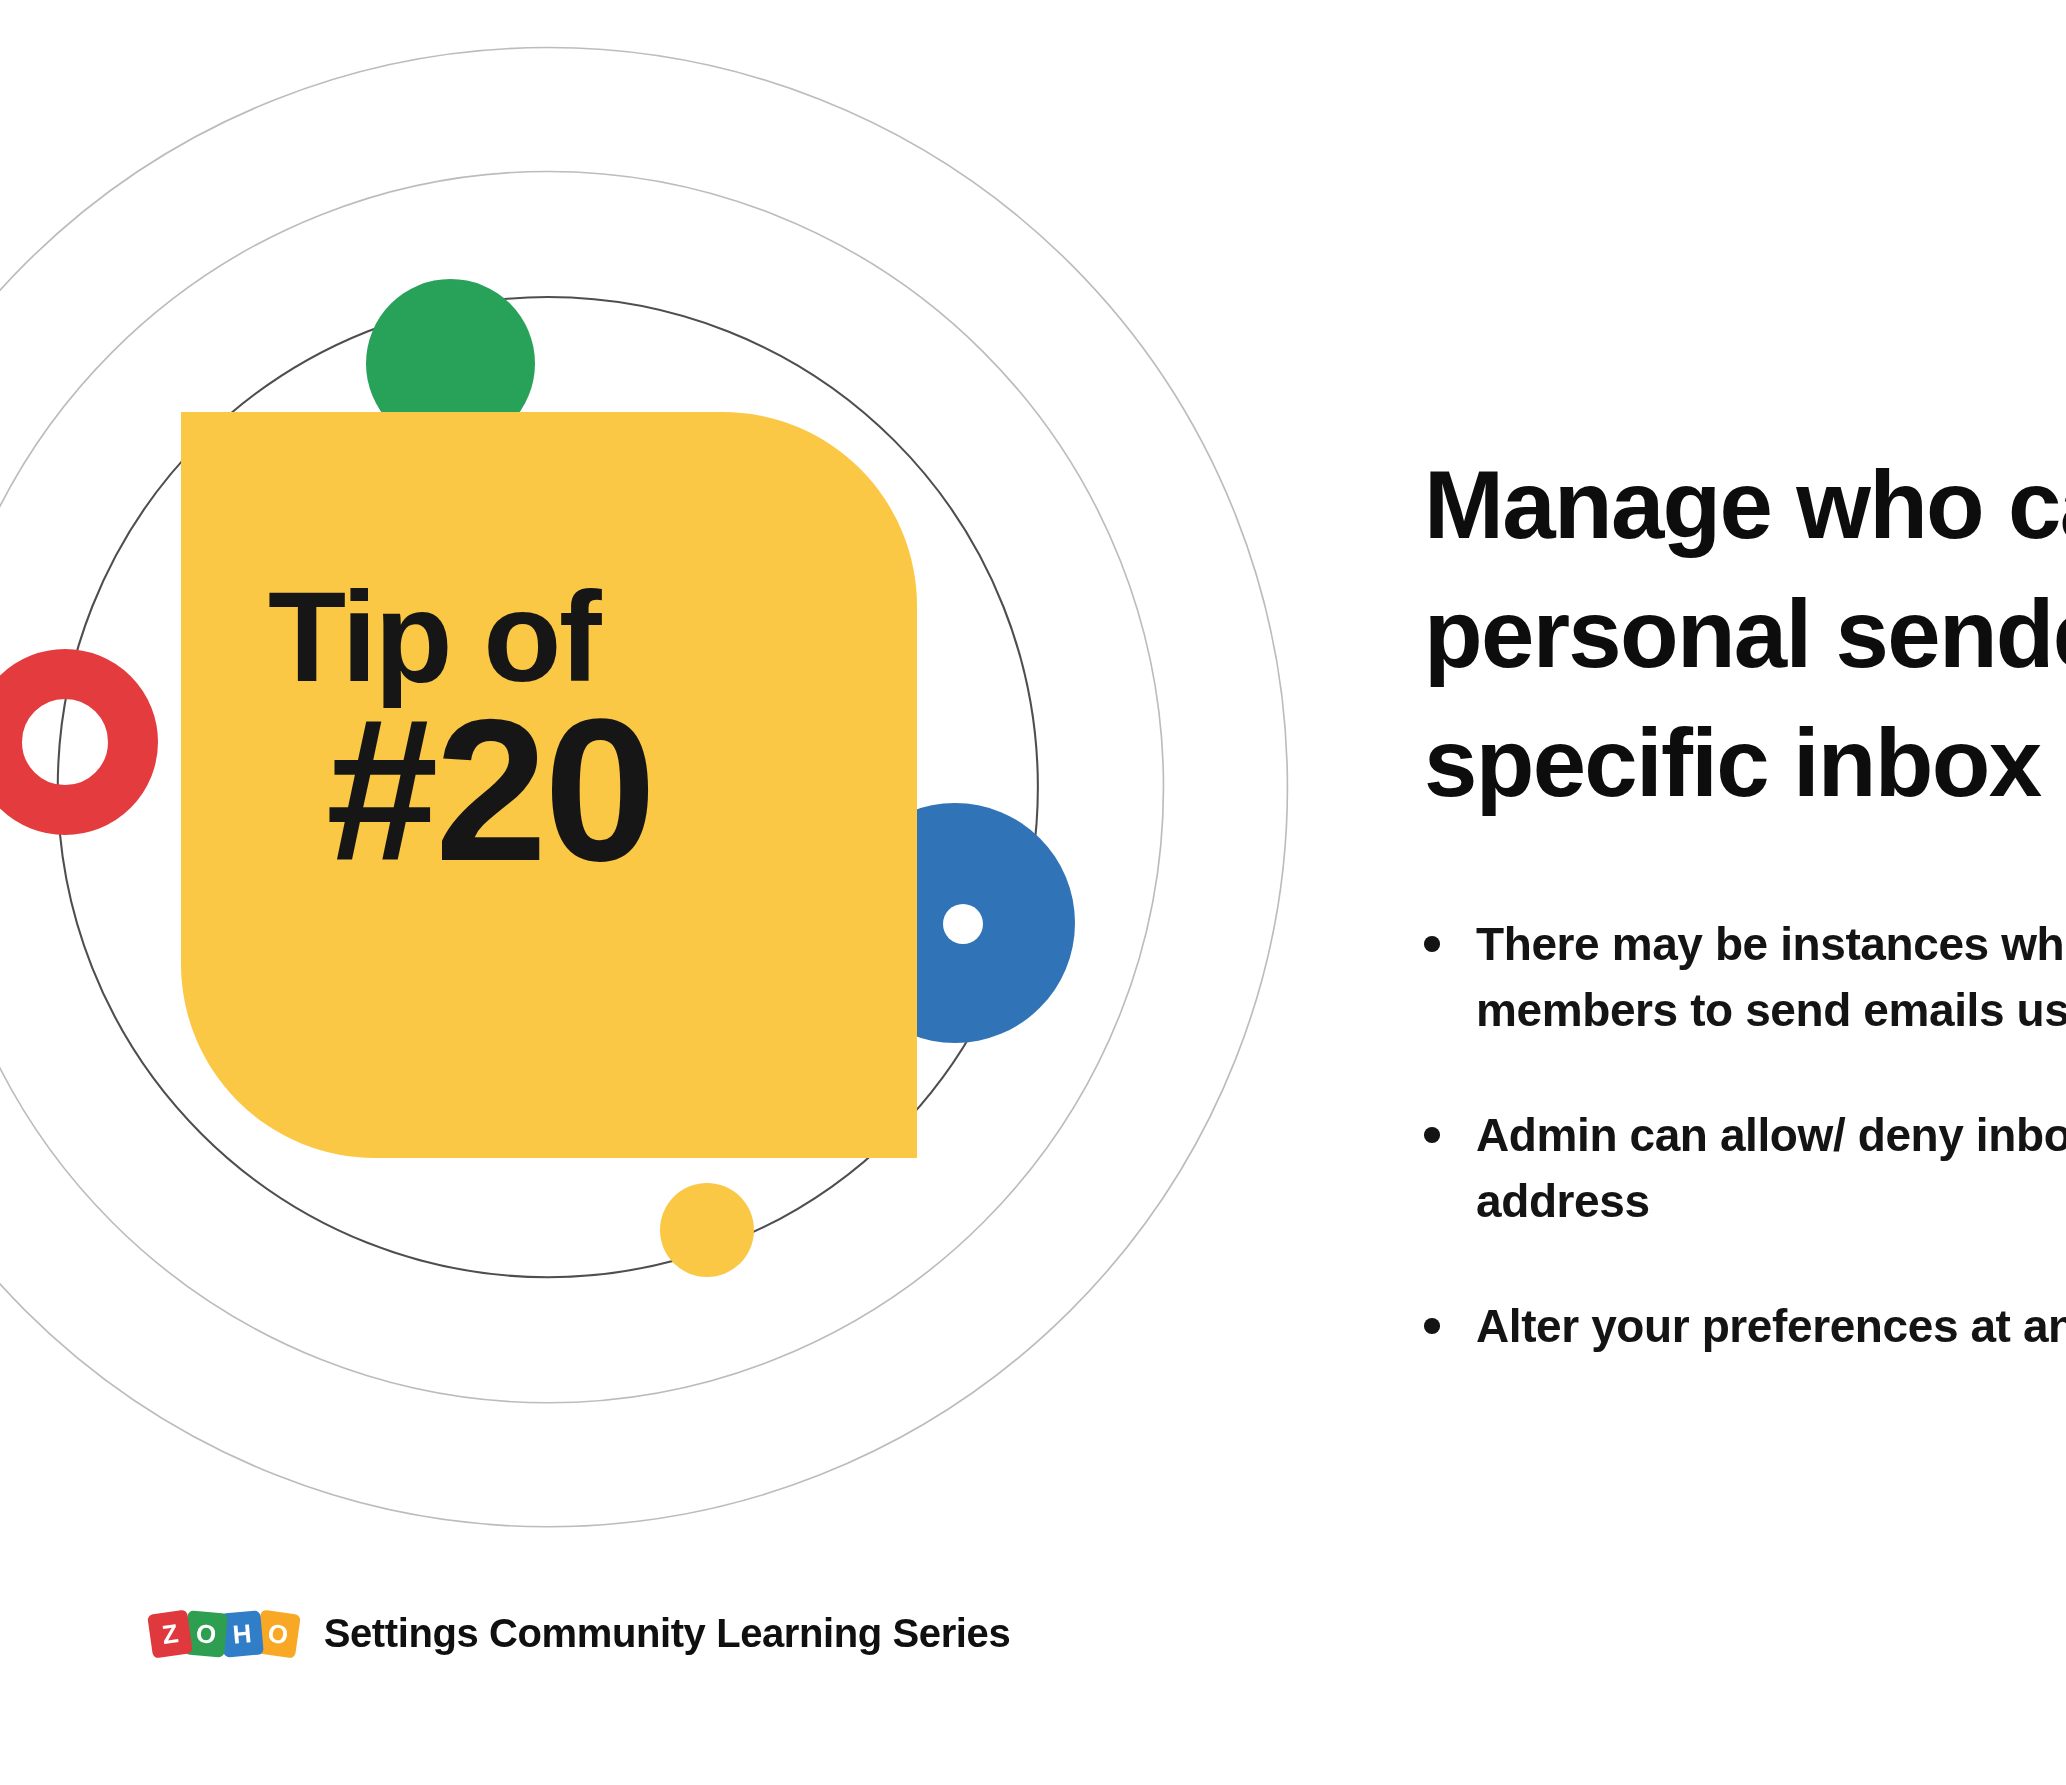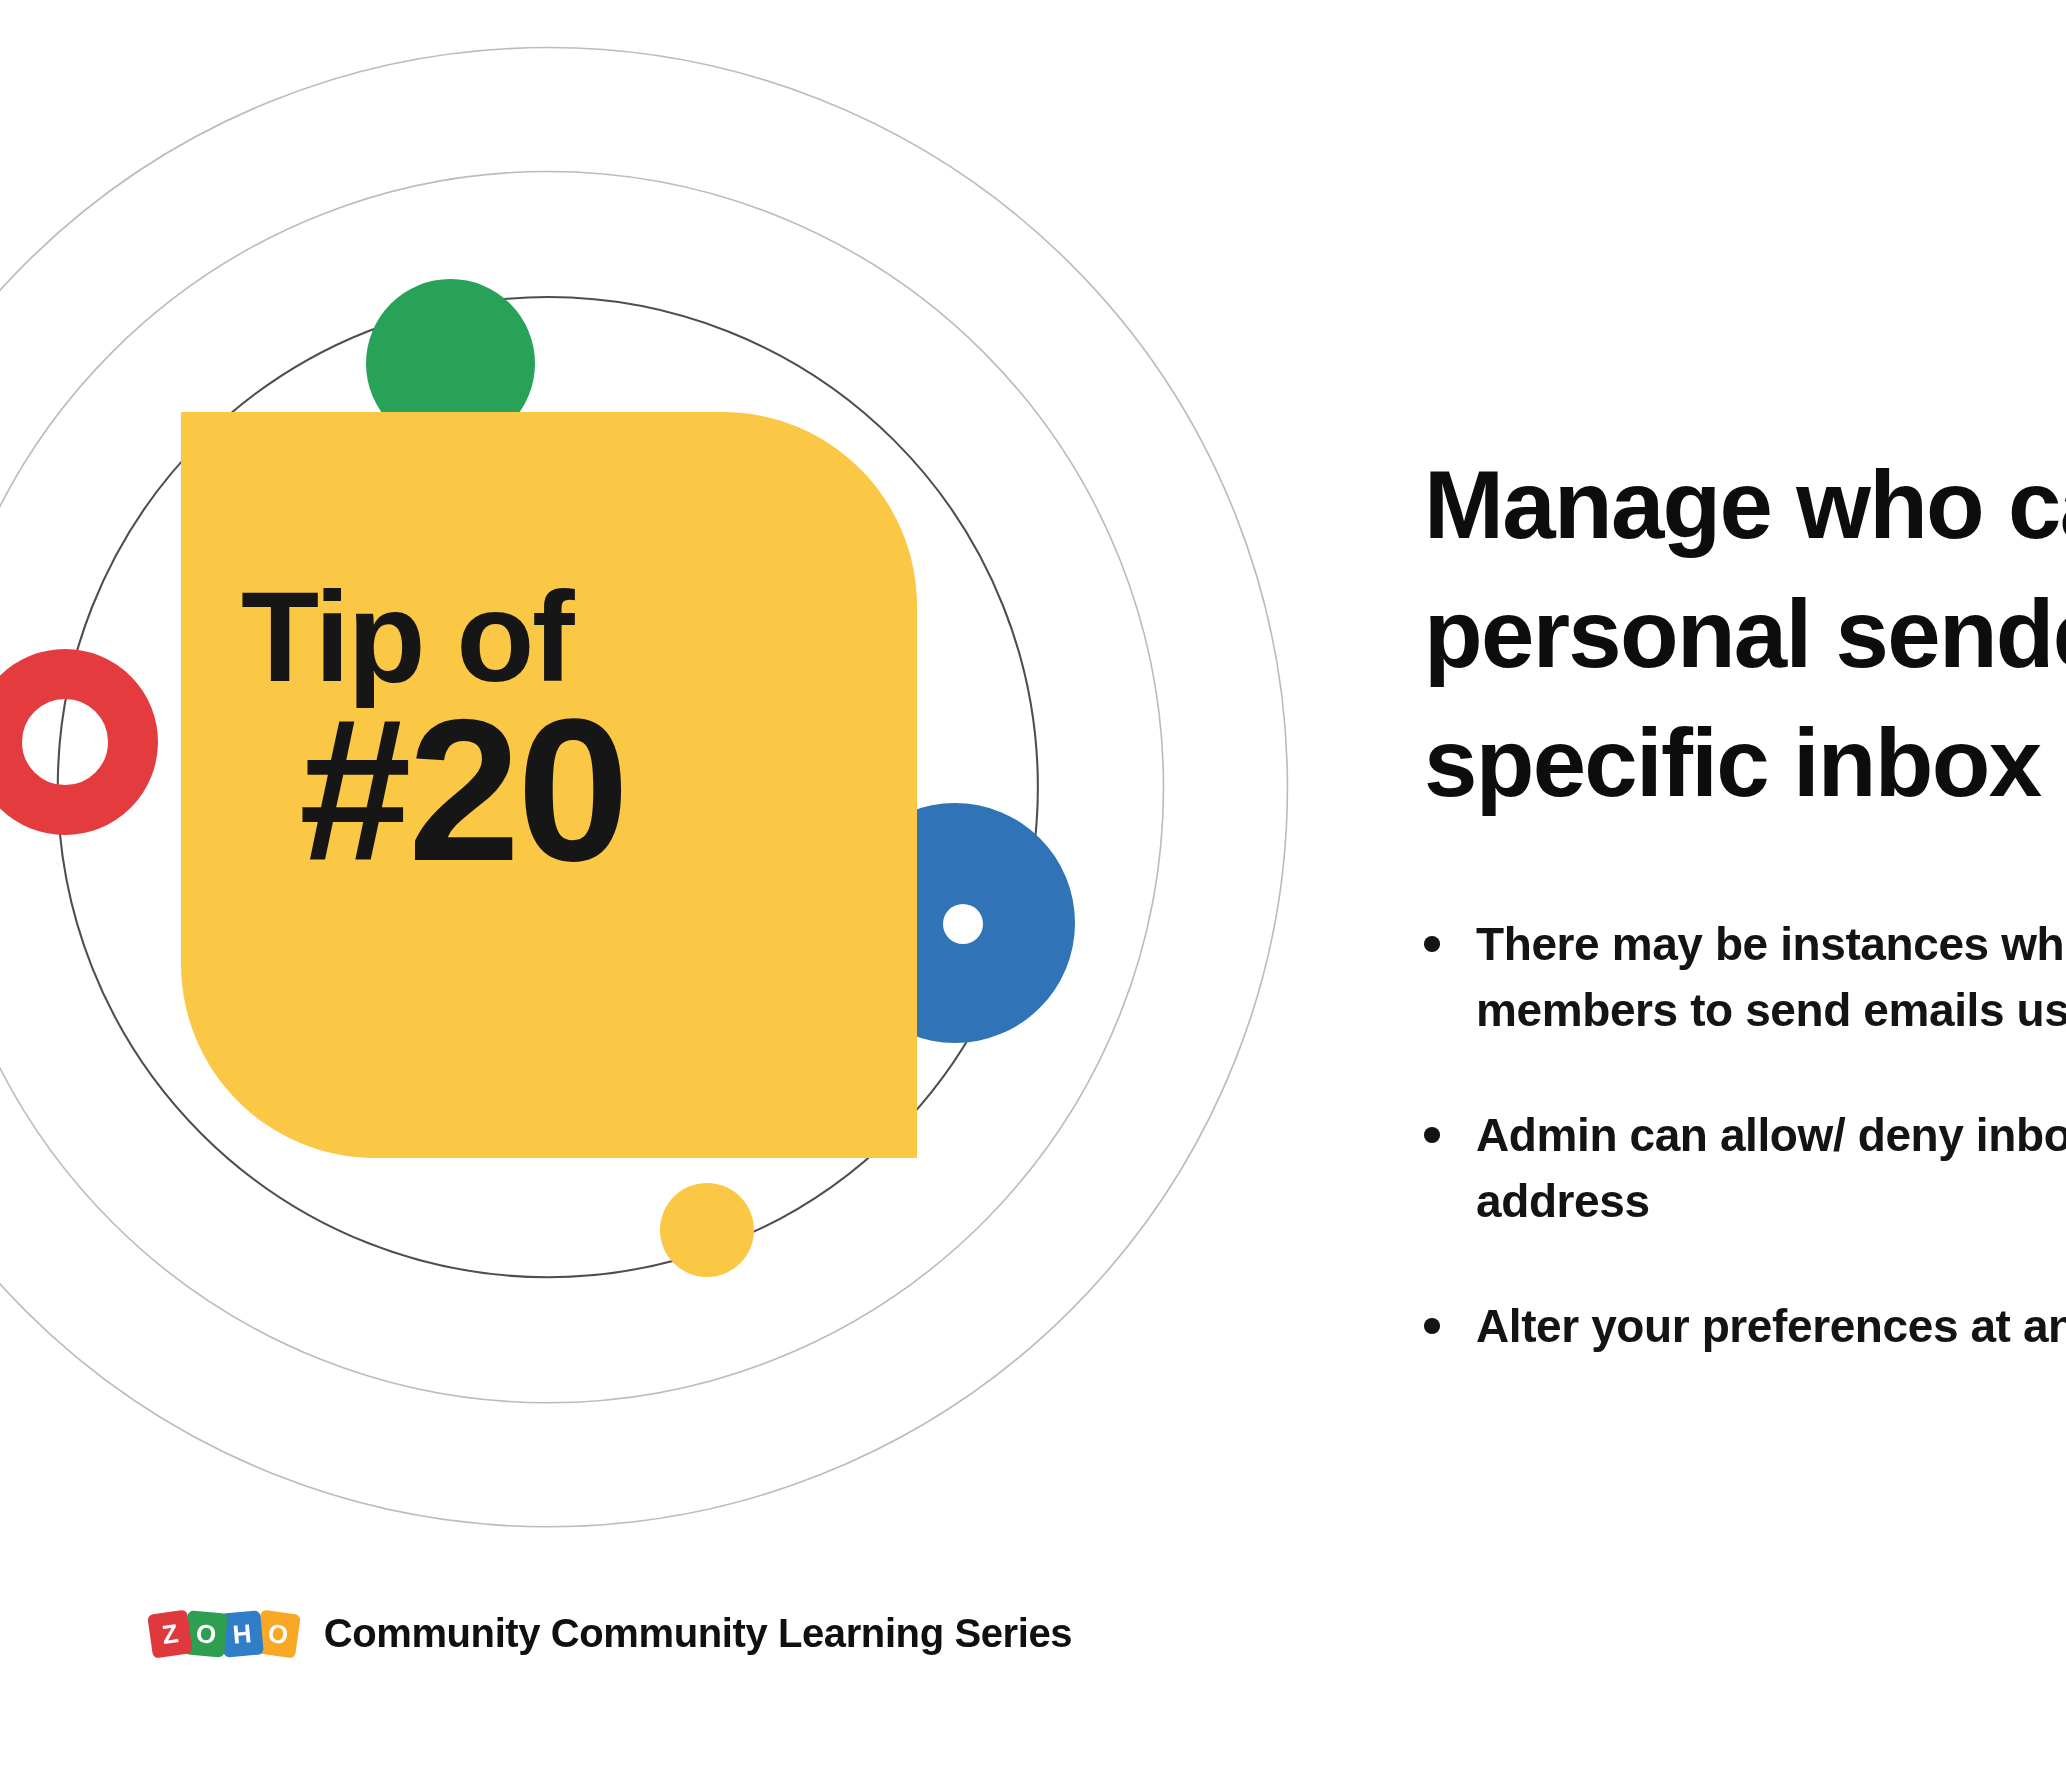--- a/index.html
+++ b/index.html
@@ -12,21 +12,21 @@
 
   
   .green-circle{position:absolute;left:366px;top:279px;width:169px;height:169px;
                 border-radius:50%;background:#28A159;}
   .blue-circle{position:absolute;left:835px;top:803px;width:240px;height:240px;
                border-radius:50%;background:#3173B7;}
   .blue-circle .white-dot{position:absolute;left:108px;top:101px;width:40px;height:40px;
                border-radius:50%;background:#ffffff;}
   .badge{position:absolute;left:181px;top:412px;width:736px;height:746px;
          background:#FBC845;border-radius:0 194px 0 194px;}
-  .badge-text{padding:158px 0 0 60px;}
+  .badge-text{padding:158px 0 0 87px;}
   .badge-line{font-size:128px;line-height:134px;font-weight:700;letter-spacing:-2.5px;color:#161616;}
   .badge-number{font-size:202px;line-height:207px;font-weight:700;letter-spacing:-3.3px;
                 color:#161616;margin:-17.4px 0 0 58px;}
   .red-donut{position:absolute;left:-28px;top:649px;width:86px;height:86px;
              border:50px solid #E43C3E;border-radius:50%;}
   .yellow-dot-bottom{position:absolute;left:660px;top:1183px;width:94px;height:94px;
              border-radius:50%;background:#FBC845;}
 
   
   .content{position:absolute;left:1424px;top:440px;width:1636px;}
@@ -90,19 +90,19 @@
   </main>
 
   <footer class="footer">
     <div class="zoho-logo">
       <span class="tile tile-z">Z</span>
       <span class="tile tile-o1">O</span>
       <span class="tile tile-h">H</span>
       <span class="tile tile-o2">O</span>
     </div>
     <div class="footer-text">
-      <span class="bold">Community</span>
+      <span class="bold">Settings</span>
       <span class="reg">Community Learning Series</span>
     </div>
   </footer>
 
 </div>
 
 
 </body></html>

